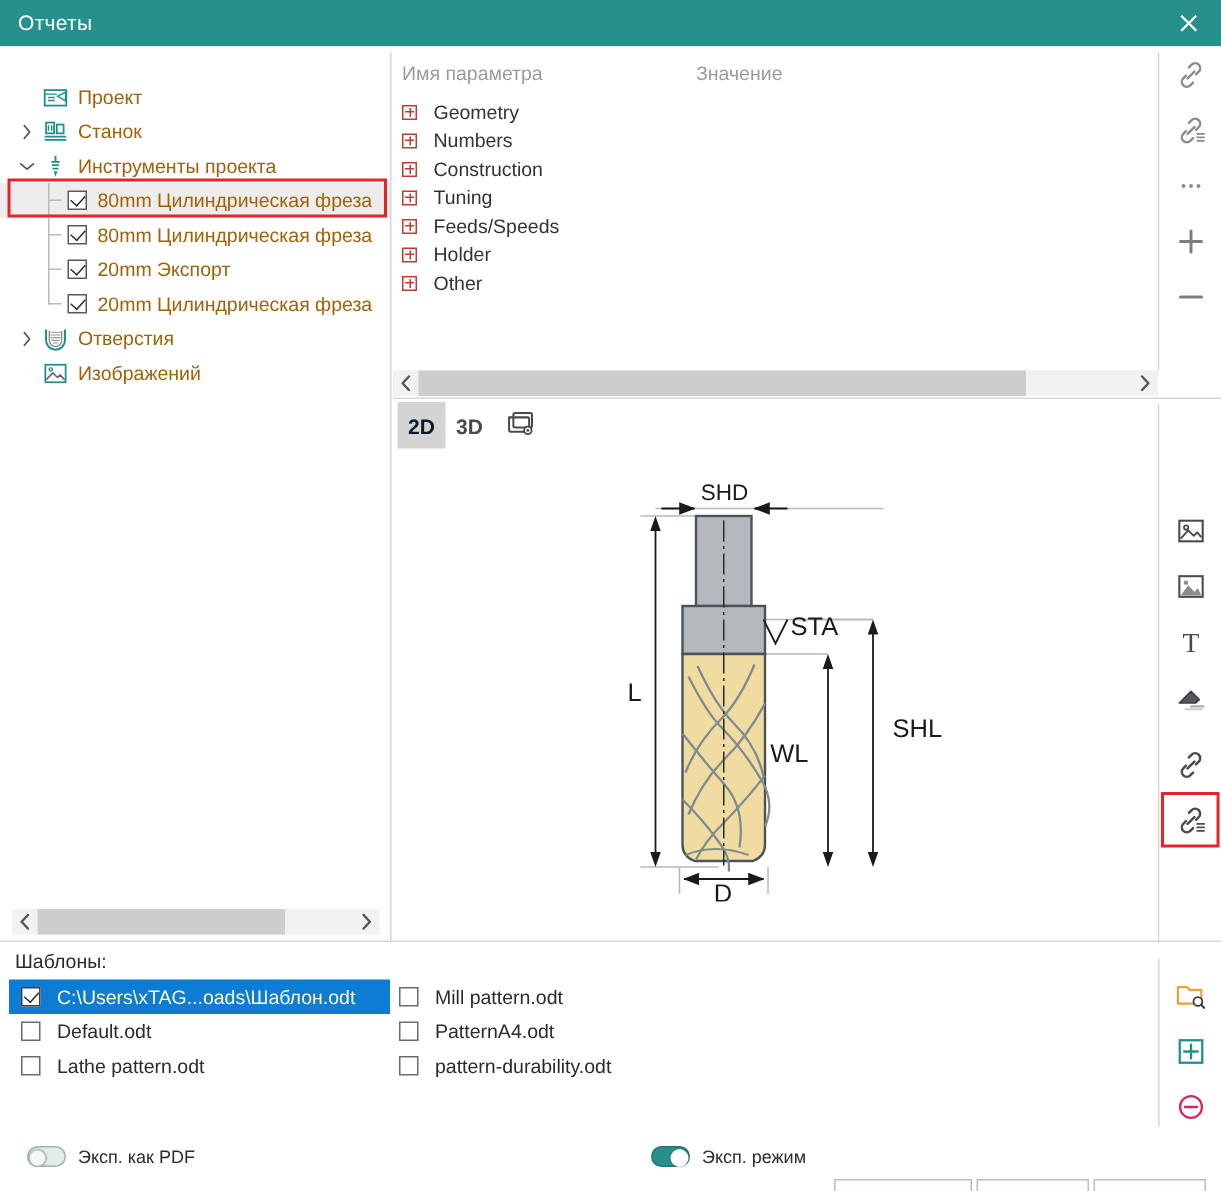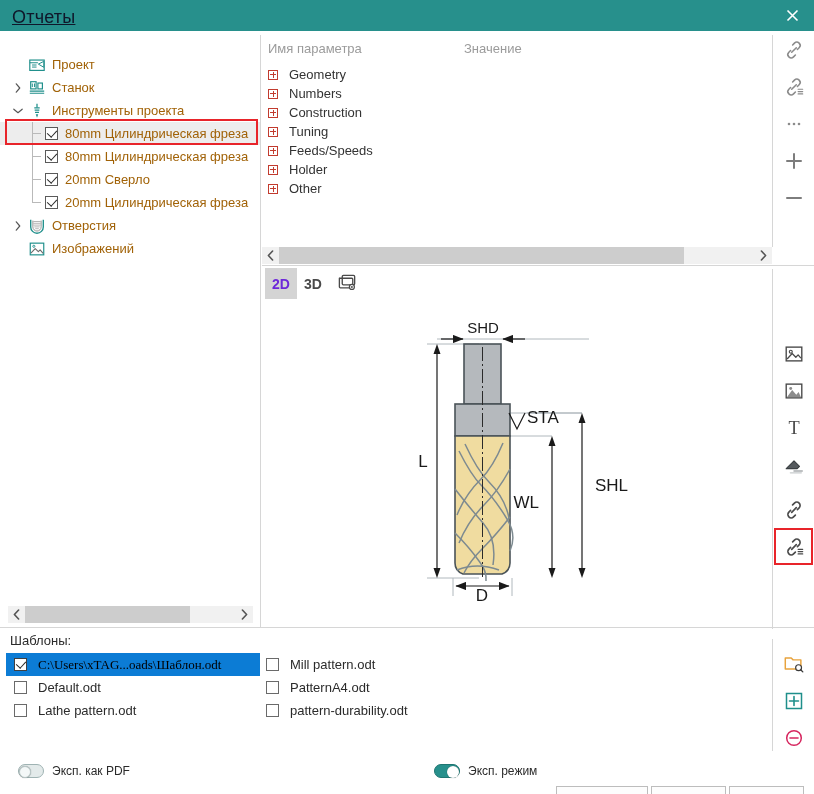--- a/index.html
+++ b/index.html
@@ -19,23 +19,22 @@
 
   
   .titlebar {
     position: absolute; left: 0; top: 0;
     width: 814px; height: 31px;
     background: #27908c;
     color: #ffffff;
   }
   .titlebar-text {
     position: absolute; left: 12px; top: 7px;
-    font-size: 18px; color: #0f172a;
+    font-size: 14px; color: #ffffff;
     letter-spacing: .2px;
-    text-decoration: underline;
   }
   .titlebar-close {
     position: absolute; right: 0; top: 0;
     width: 44px; height: 31px;
     display: flex; align-items: center; justify-content: center;
     cursor: pointer;
   }
   .titlebar-close svg { display: block; }
 
   
@@ -223,21 +222,21 @@
   .tabbtn {
     height: 31px; min-width: 32px;
     padding: 0 7px;
     display: flex; align-items: center; justify-content: center;
     font-size: 14px; font-weight: bold;
     color: #4a4a4a;
     cursor: pointer;
     background: transparent;
     border: none;
   }
-  .tabbtn.active { background: #d4d4d4; color: #6d28d9; text-align: right; }
+  .tabbtn.active { background: #d4d4d4; color: #0f172a; text-align: right; }
   .tabicon {
     width: 36px; height: 31px;
     display: flex; align-items: center; justify-content: center;
     cursor: pointer;
   }
   .tabicon svg { display: block; }
   .canvas-area {
     position: absolute; left: 0; top: 35px;
     width: 510px; height: 333px;
     background: #ffffff;
@@ -285,25 +284,24 @@
   .tpl-cb.checked::after {
     content: "";
     position: absolute; left: 3px; top: 0px;
     width: 5px; height: 8px;
     border: solid #2b2b2b;
     border-width: 0 1.6px 1.6px 0;
     transform: rotate(42deg);
   }
   .tpl-item.selected {
     background: #0c7cd5;
-    color: #000000;
+    color: #fef9c3;
     width: 254px;
     margin-left: -4px;
     padding-left: 8px;
-    font-family: Liberation Serif, serif;
   }
   .tpl-item.selected .tpl-cb { border-color: #404040; }
   .rail-tpl {
     position: absolute; left: 773px; top: 16px;
     width: 41px; height: 110px;
   }
   .rail-tpl .rail-btn { height: 37px; }
 
   
   .bottombar {
@@ -417,21 +415,21 @@
             <span class="tree-label">80mm Цилиндрическая фреза</span>
           </div>
           <div class="tree-row lvl1">
             <span class="tw-guide"></span>
             <span class="tree-cb checked"></span>
             <span class="tree-label">80mm Цилиндрическая фреза</span>
           </div>
           <div class="tree-row lvl1">
             <span class="tw-guide"></span>
             <span class="tree-cb checked"></span>
-            <span class="tree-label">20mm Сверло</span>
+            <span class="tree-label">20mm Экспорт</span>
           </div>
           <div class="tree-row lvl1">
             <span class="tw-guide last"></span>
             <span class="tree-cb checked"></span>
             <span class="tree-label">20mm Цилиндрическая фреза</span>
           </div>
           <div class="tree-row lvl0">
             <span class="tw-twisty">
               <svg width="14" height="14" viewBox="0 0 20 20">
                 <path d="M7.5 4 L12.5 10 L7.5 16" fill="none" stroke="#555" stroke-width="1.7" stroke-linecap="round" stroke-linejoin="round"></path>

